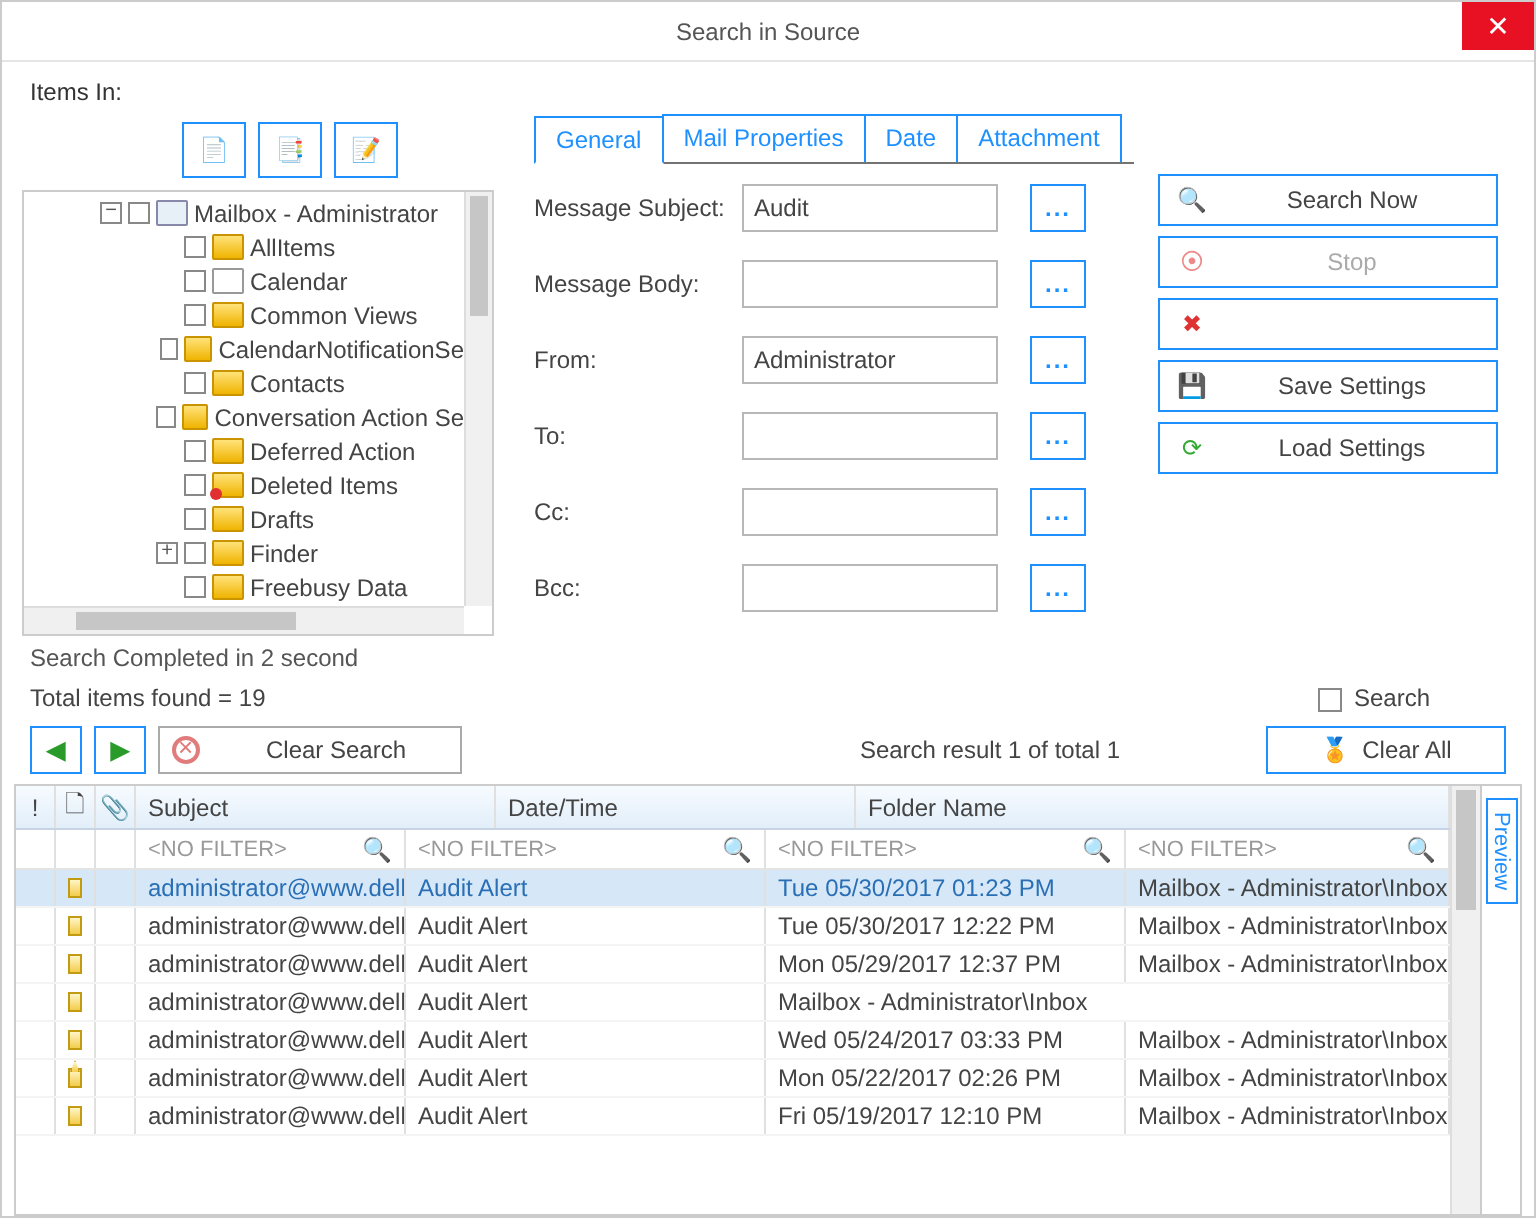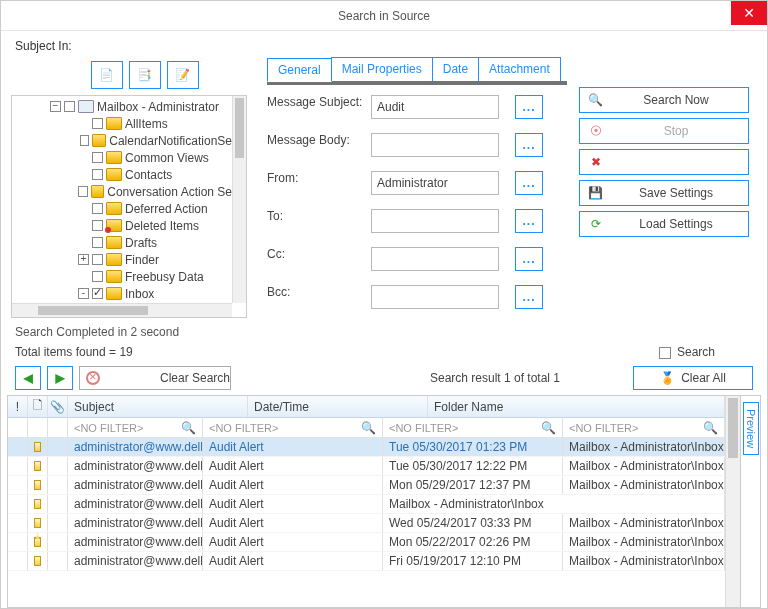--- a/index.html
+++ b/index.html
@@ -23,24 +23,24 @@
 .fyellow{background:linear-gradient(#ffe27a,#f0b400);border:1px solid #c99400}
 .fmail{background:#e8f0f7;border:1px solid #88a}
 .fcal{background:#fff;border:1px solid #999}
 .fdel{background:linear-gradient(#ffe27a,#f0b400);border:1px solid #c99400;position:relative}
 .fdel::after{content:"";position:absolute;width:6px;height:6px;border-radius:50%;background:#e03030;left:-2px;bottom:-2px}
 .vscroll{position:absolute;right:0;top:0;bottom:14px;width:14px;background:#f0f0f0;border-left:1px solid #ddd}
 .vscroll .thumb{position:absolute;left:2px;right:2px;top:2px;height:60px;background:#c6c6c6}
 .hscroll{position:absolute;left:0;right:14px;bottom:0;height:14px;background:#f0f0f0;border-top:1px solid #ddd}
 .hscroll .thumb{position:absolute;top:2px;bottom:2px;left:26px;width:110px;background:#c6c6c6}
 .midcol{flex:0 0 300px;padding-top:0}
-.tabs{display:flex;border-bottom:4px solid #737373;margin-bottom:10px}
+.tabs{display:flex;border-bottom:1px solid #737373;margin-bottom:10px}
 .tab{padding:4px 10px;border:1px solid #1e90ff;border-bottom:none;margin-right:-1px;color:#1e90ff;background:#fff}
 .tab.active{font-weight:400;border-bottom:1px solid #fff;position:relative;top:1px}
-.frow{display:flex;align-items:flex-start;margin-bottom:14px}
+.frow{display:flex;align-items:center;margin-bottom:14px}
 .flabel{width:104px;color:#444}
 .finput{width:128px;height:24px;border:1px solid #b8b8b8;padding:2px 5px;background:#fff}
 .morebtn{width:28px;height:24px;border:1px solid #1e90ff;margin-left:16px;color:#1e90ff;display:flex;align-items:center;justify-content:center;font-weight:bold;letter-spacing:1px}
 .rightcol{flex:1;padding-left:12px;padding-top:30px}
 .actbtn{width:170px;height:26px;border:1px solid #1e90ff;background:#fff;display:flex;align-items:center;margin-bottom:5px;padding-left:8px}
 .actbtn .ico{width:16px;height:16px;margin-right:0;display:flex;align-items:center;justify-content:center}
 .actbtn .lbl{flex:1;text-align:center}
 .actbtn.disabled{color:#aaa}
 .statusrow{padding:2px 14px;color:#555}
 .totalrow{display:flex;justify-content:space-between;padding:4px 14px;align-items:center}
@@ -79,21 +79,21 @@
 .preview .tab2{writing-mode:vertical-rl;color:#1e90ff;border:1px solid #1e90ff;padding:6px 1px;font-size:11px}
 </style>
 </head>
 <body>
 
 <div class="win">
   <div class="titlebar">
     <span class="title">Search in Source</span>
     <div class="closebtn">✕</div>
   </div>
-  <div class="searchin">Subject In:</div>
+  <div class="searchin">Items In:</div>
   <div class="topsplit">
     <div class="leftcol">
       <div class="iconbar">
         <div class="iconbtn">
             <span>📄</span>
           </div>
         <div class="iconbtn">
             <span>📑</span>
           </div>
         <div class="iconbtn">
@@ -113,29 +113,36 @@
               <span style="width:66px"></span>
               <span style="width:14px;display:inline-block"></span>
               <span class="cb"></span>
               <span class="fico fyellow"></span>
               <span>AllItems</span>
             </div>
             <div class="row">
               <span style="width:66px"></span>
               <span style="width:14px;display:inline-block"></span>
               <span class="cb"></span>
+              <span class="fico fcal"></span>
+              <span>Calendar</span>
+            </div>
+            <div class="row">
+              <span style="width:66px"></span>
+              <span style="width:14px;display:inline-block"></span>
+              <span class="cb"></span>
+              <span class="fico fyellow"></span>
+              <span>Common Views</span>
+            </div>
+            <div class="row">
+              <span style="width:66px"></span>
+              <span style="width:14px;display:inline-block"></span>
+              <span class="cb"></span>
               <span class="fico fyellow"></span>
               <span>CalendarNotificationSe</span>
-            </div>
-            <div class="row">
-              <span style="width:66px"></span>
-              <span style="width:14px;display:inline-block"></span>
-              <span class="cb"></span>
-              <span class="fico fyellow"></span>
-              <span>Common Views</span>
             </div>
             <div class="row">
               <span style="width:66px"></span>
               <span style="width:14px;display:inline-block"></span>
               <span class="cb"></span>
               <span class="fico fyellow"></span>
               <span>Contacts</span>
             </div>
             <div class="row">
               <span style="width:66px"></span>
@@ -261,21 +268,21 @@
     <label class="chk2" style="margin-right:38px">
         <span class="box"></span>
         <span>Search</span>
       </label>
   </div>
   <div class="navrow" style="position:relative">
     <div class="nbtn" style="color:#2a9b2a;font-weight:bold">◀</div>
     <div class="nbtn" style="color:#2a9b2a;font-weight:bold">▶</div>
     <div class="clrsearch">
         <span class="ico"></span>
-        <span style="flex:1;text-align:right">Clear Search</span>
+        <span style="flex:1;text-align:center">Clear Search</span>
       </div>
     <span class="resultlabel">Search result 1 of total 1</span>
     <div class="clearall">
         <span>🏅</span>
         <span>Clear All</span>
       </div>
   </div>
   <div class="grid">
     <div class="gridmain">
       <div class="ghead">

